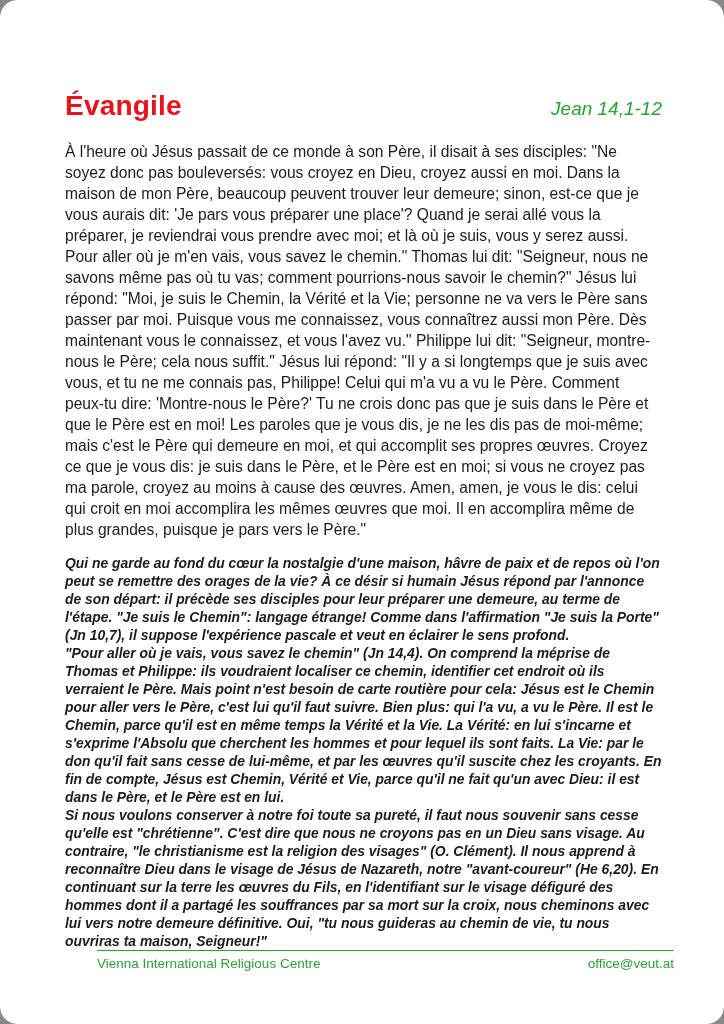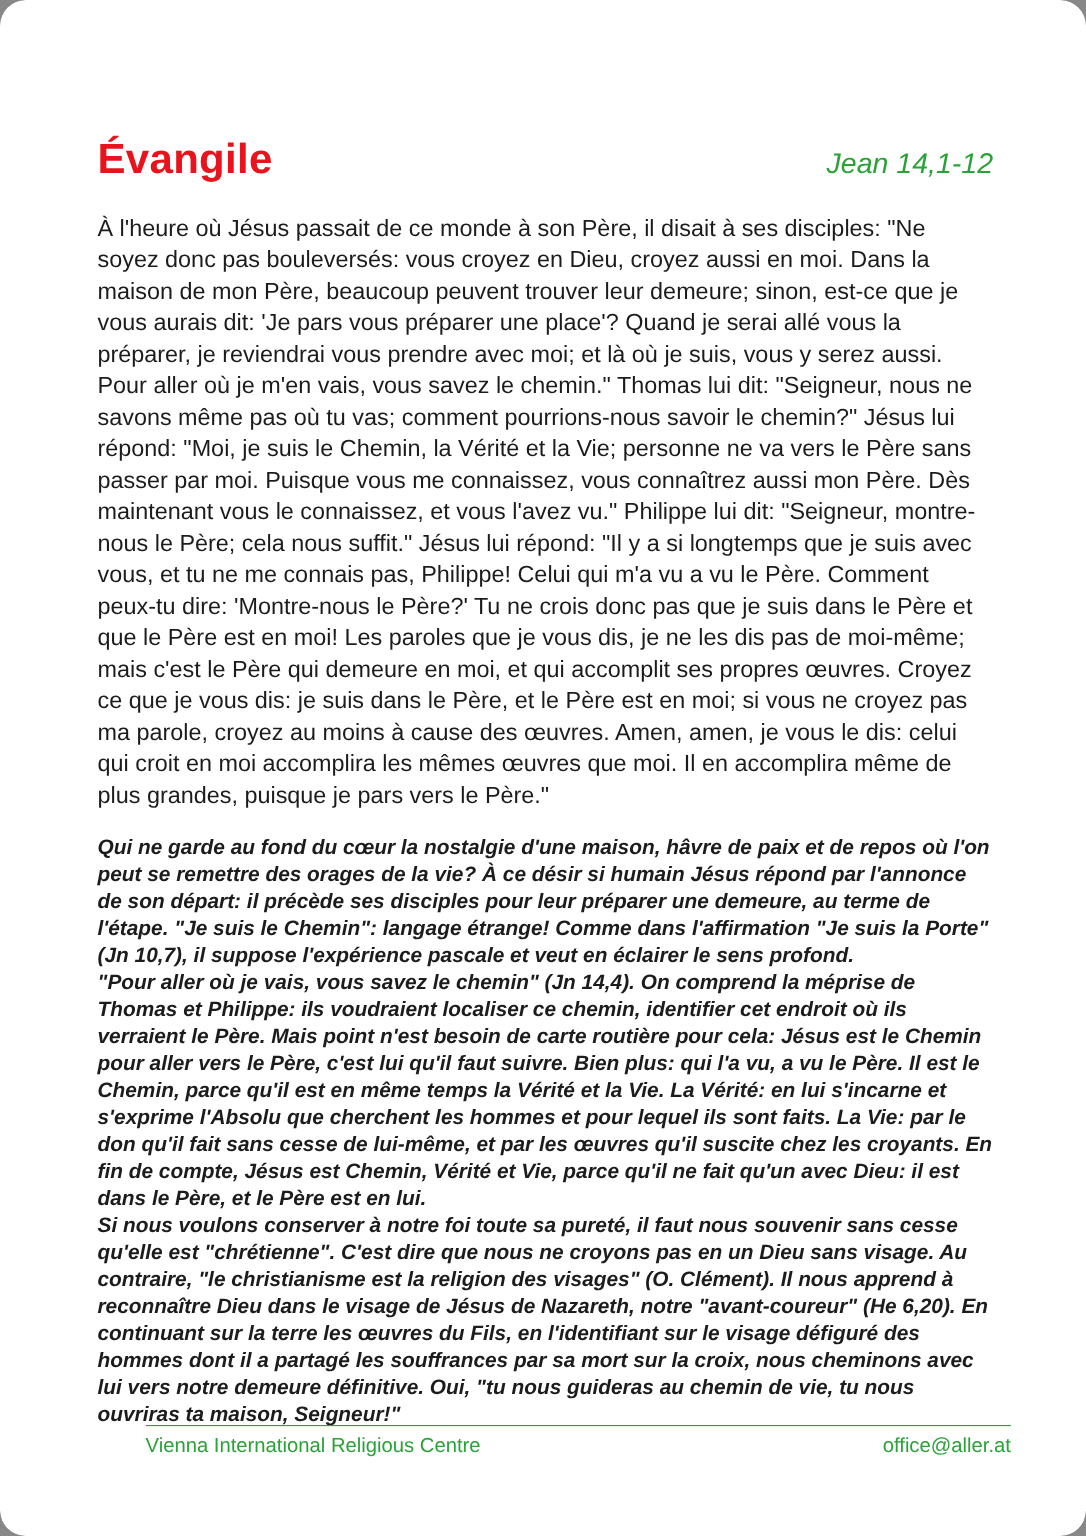--- a/index.html
+++ b/index.html
@@ -105,16 +105,16 @@
       <p>"Pour aller où je vais, vous savez le chemin" (Jn 14,4). On comprend la méprise de Thomas et Philippe: ils voudraient localiser ce chemin, identifier cet endroit où ils verraient le Père. Mais point n'est besoin de carte routière pour cela: Jésus est le Chemin pour aller vers le Père, c'est lui qu'il faut suivre. Bien plus: qui l'a vu, a vu le Père. Il est le Chemin, parce qu'il est en même temps la Vérité et la Vie. La Vérité: en lui s'incarne et s'exprime l'Absolu que cherchent les hommes et pour lequel ils sont faits. La Vie: par le don qu'il fait sans cesse de lui-même, et par les œuvres qu'il suscite chez les croyants. En fin de compte, Jésus est Chemin, Vérité et Vie, parce qu'il ne fait qu'un avec Dieu: il est dans le Père, et le Père est en lui.</p>
       <p>Si nous voulons conserver à notre foi toute sa pureté, il faut nous souvenir sans cesse qu'elle est "chrétienne". C'est dire que nous ne croyons pas en un Dieu sans visage. Au contraire, "le christianisme est la religion des visages" (O. Clément). Il nous apprend à reconnaître Dieu dans le visage de Jésus de Nazareth, notre "avant-coureur" (He 6,20). En continuant sur la terre les œuvres du Fils, en l'identifiant sur le visage défiguré des hommes dont il a partagé les souffrances par sa mort sur la croix, nous cheminons avec lui vers notre demeure définitive. Oui, "tu nous guideras au chemin de vie, tu nous ouvriras ta maison, Seigneur!"</p>
     </div>
 
   </div>
 
   <div class="page-footer">
     <hr class="footer-rule">
     <div class="footer-row">
       <span>Vienna International Religious Centre</span>
-      <a class="footer-email" href="#">office@aller.at</a>
+      <a class="footer-email" href="#">office@veut.at</a>
     </div>
   </div>
 </div>
 
 </body></html>

